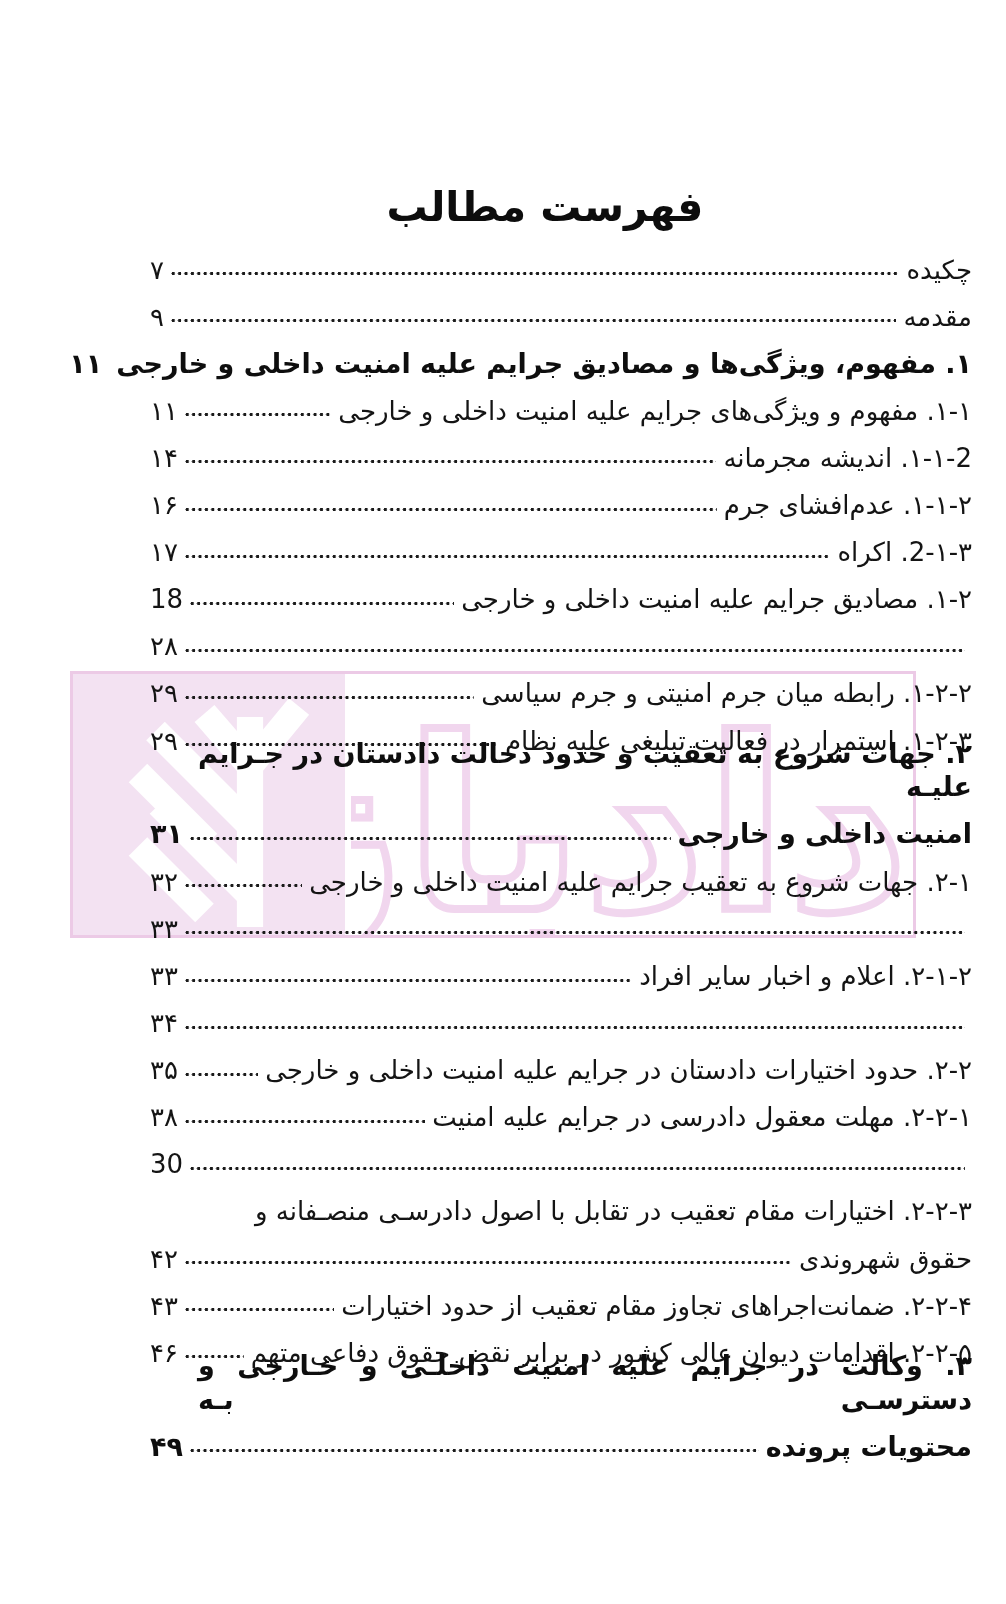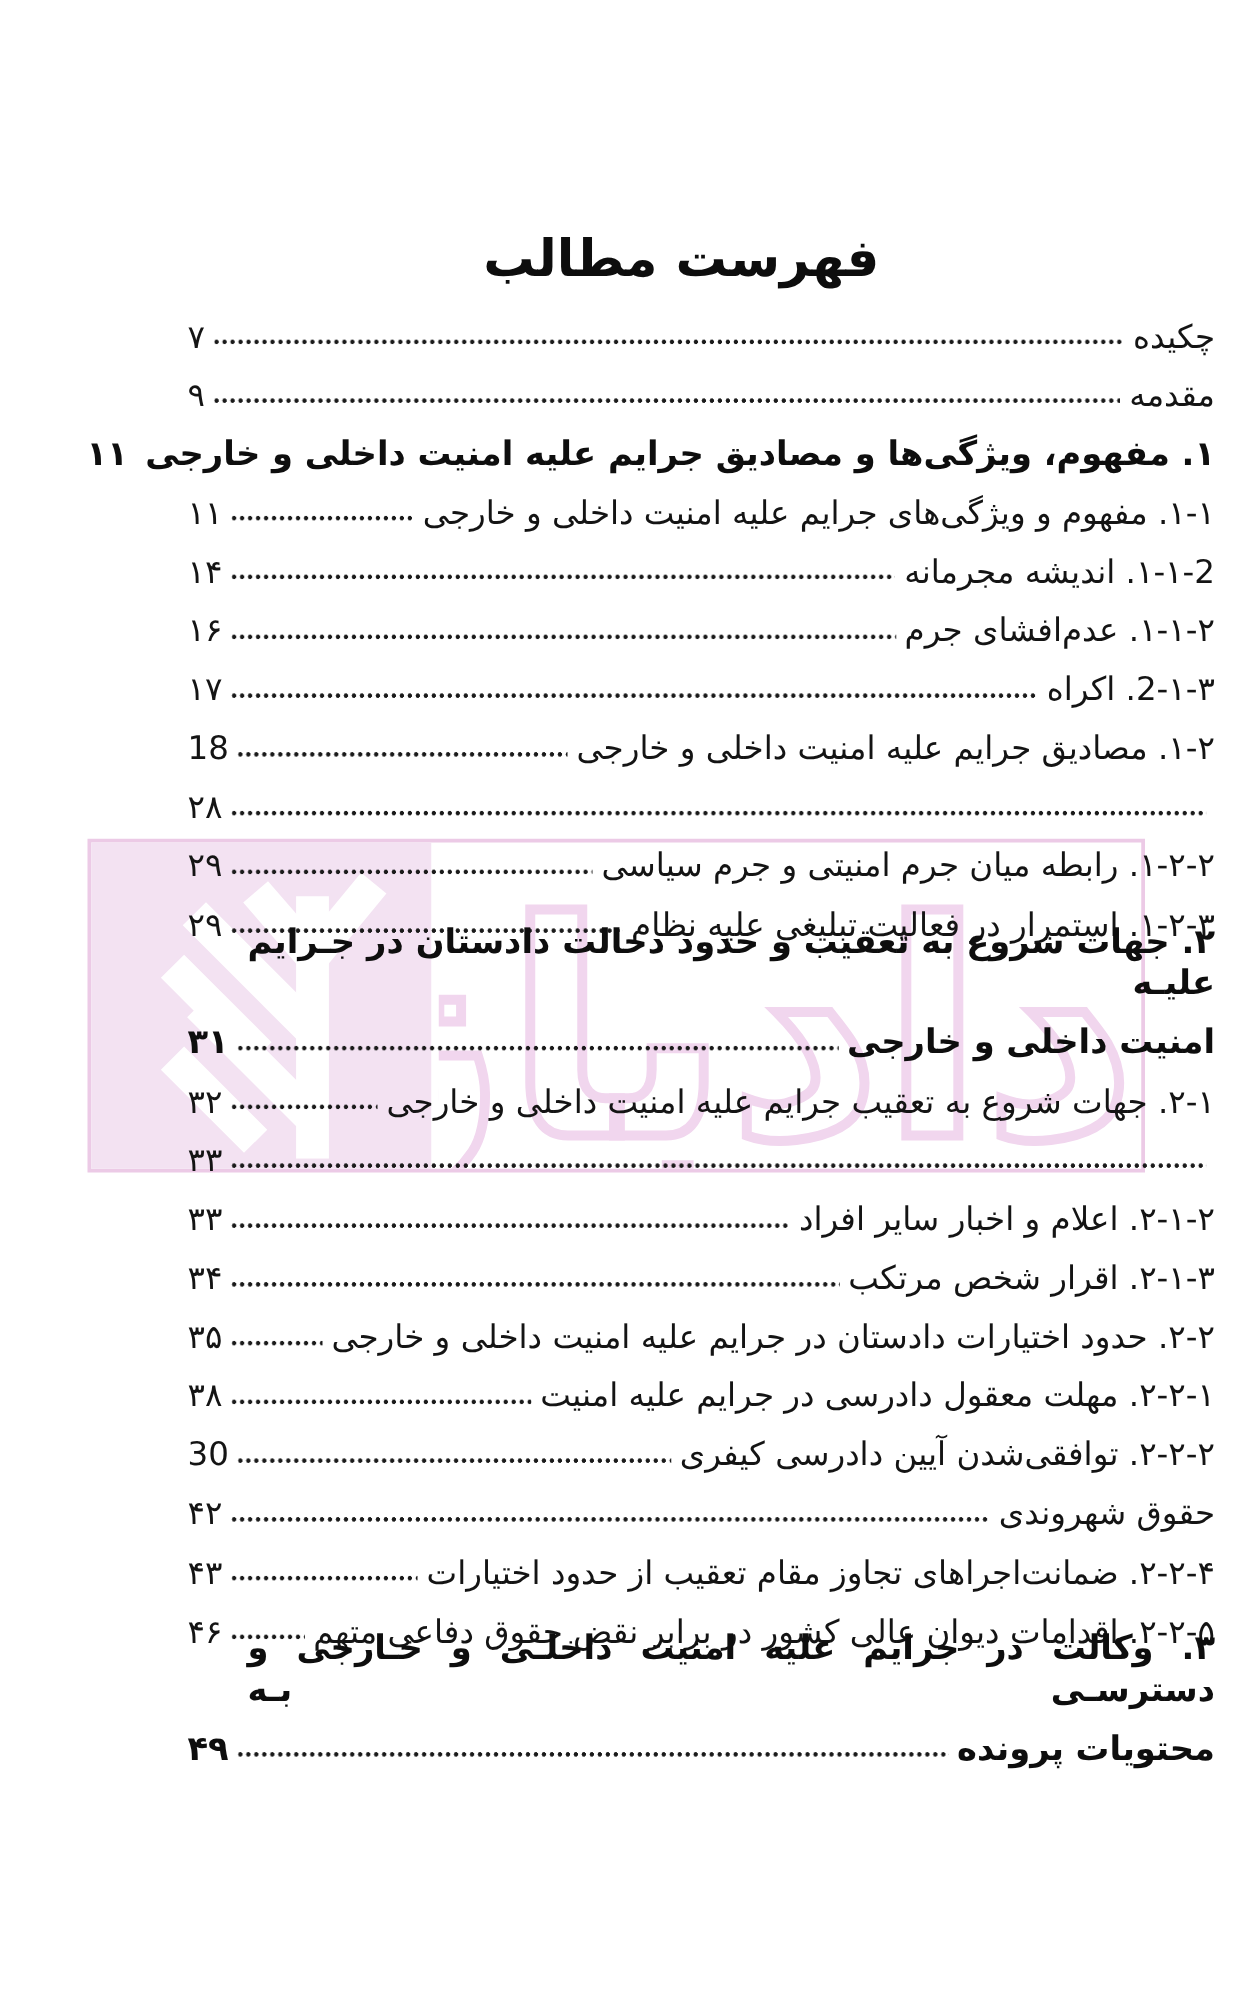--- a/index.html
+++ b/index.html
@@ -147,38 +147,39 @@
       <div class="row">
         <div class="leader"></div>
         <span class="pagenum">۳۳</span>
       </div>
       <div class="row">
         <span class="entry">۲-۱-۲. اعلام و اخبار سایر افراد</span>
         <div class="leader"></div>
         <span class="pagenum">۳۳</span>
       </div>
       <div class="row">
-        <span class="entry">۲-۱-۳. اقرار شخص مرتکب</span>
         <div class="leader"></div>
         <span class="pagenum">۳۴</span>
       </div>
       <div class="row">
         <span class="entry">۲-۲. حدود اختیارات دادستان در جرایم علیه امنیت داخلی و خارجی</span>
         <div class="leader"></div>
         <span class="pagenum">۳۵</span>
       </div>
       <div class="row">
         <span class="entry">۲-۲-۱. مهلت معقول دادرسی در جرایم علیه امنیت</span>
         <div class="leader"></div>
         <span class="pagenum">۳۸</span>
       </div>
       <div class="row">
-        <span class="entry">۲-۲-۲. توافقی‌شدن آیین دادرسی کیفری</span>
         <div class="leader"></div>
         <span class="pagenum">30</span>
+      </div>
+      <div class="row noleader">
+        <span class="entry">۲-۲-۳. اختیارات مقام تعقیب در تقابل با اصول دادرسـی منصـفانه و</span>
       </div>
       <div class="row">
         <span class="entry">حقوق شهروندی</span>
         <div class="leader"></div>
         <span class="pagenum">۴۲</span>
       </div>
       <div class="row">
         <span class="entry">۲-۲-۴. ضمانت‌اجراهای تجاوز مقام تعقیب از حدود اختیارات</span>
         <div class="leader"></div>
         <span class="pagenum">۴۳</span>

